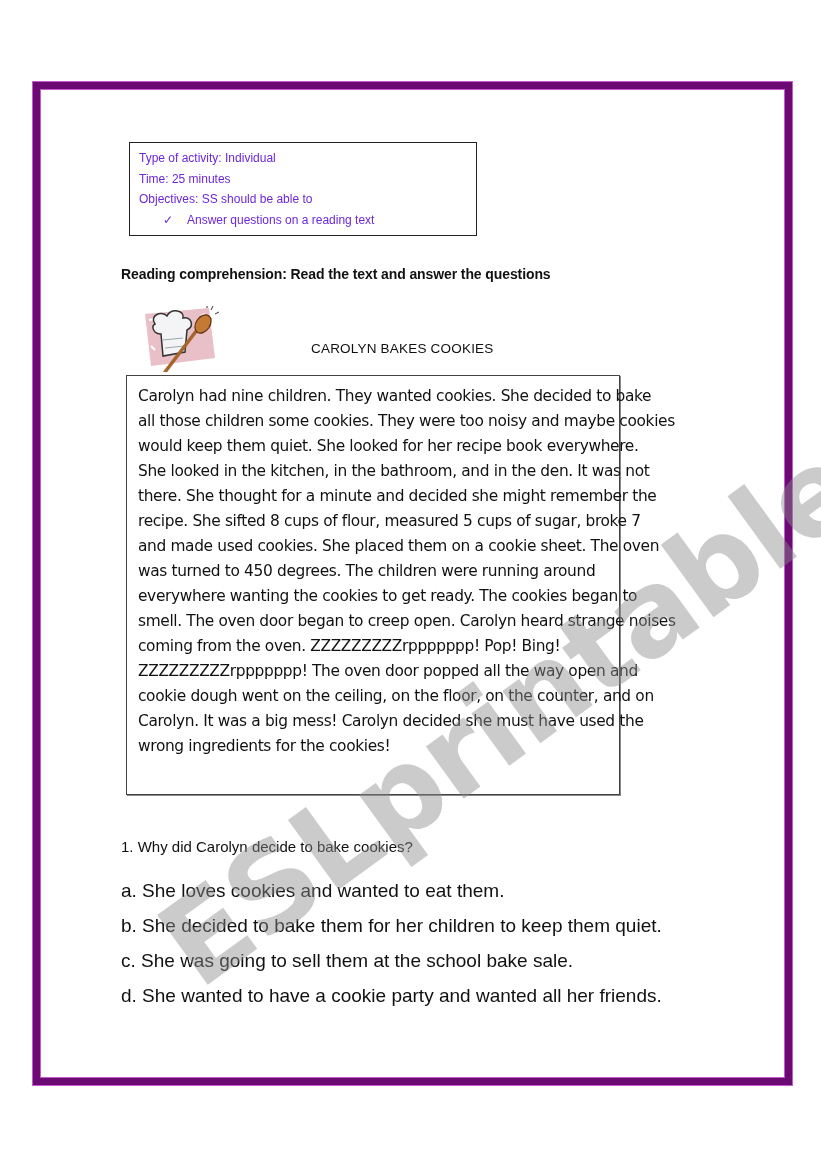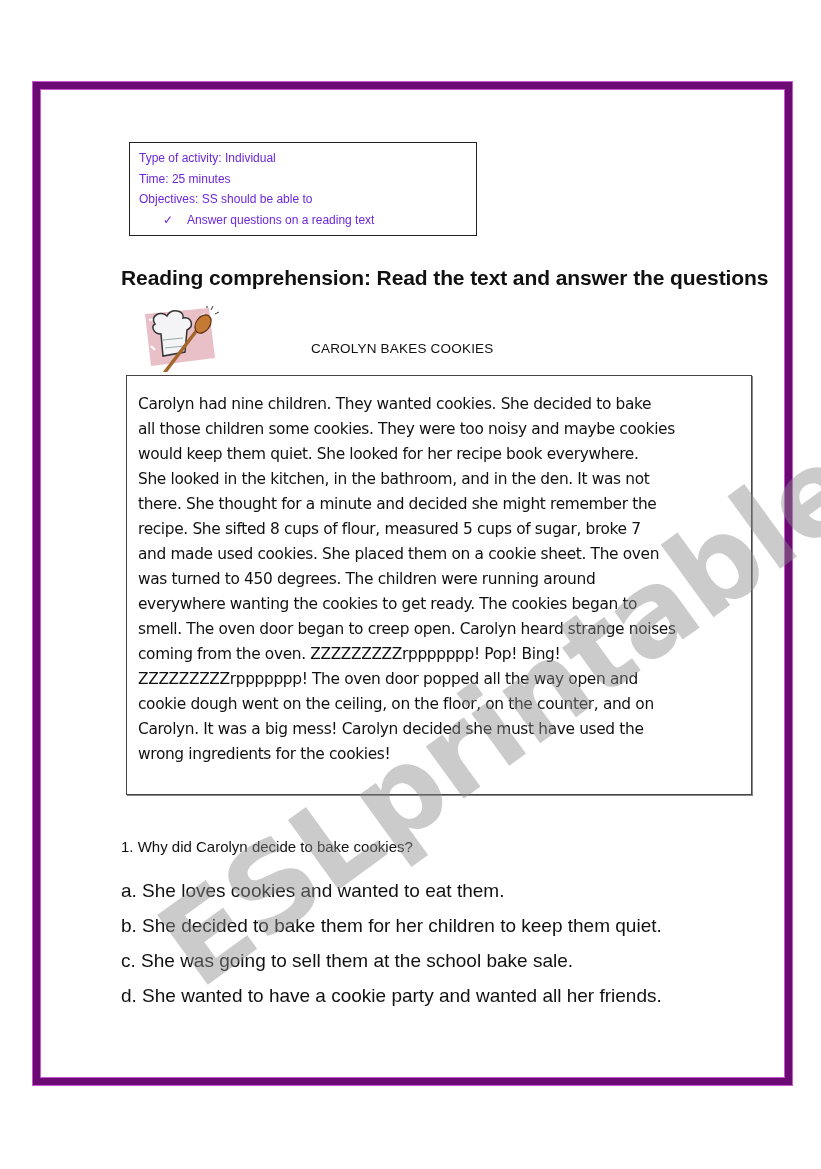--- a/index.html
+++ b/index.html
@@ -16,36 +16,36 @@
     .info-box {
       position: absolute; left: 129px; top: 142px; width: 348px; height: 94px;
       box-sizing: border-box; border: 1px solid #222;
       font-family: "Liberation Sans", sans-serif; font-size: 12px; color: #6d28d9;
       padding: 5px 0 0 9px; line-height: 20.5px;
     }
     .info-box .check-line { padding-left: 24px; }
     .info-box .check { display: inline-block; width: 24px; font-size: 12px; }
     .heading {
       position: absolute; left: 121px; top: 266px;
-      font-family: "Liberation Sans", sans-serif; font-weight: bold; font-size: 21px; color: #111;
+      font-family: "Liberation Sans", sans-serif; font-weight: bold; font-size: 14px; color: #111;
       letter-spacing: -0.1px;
     }
     .clipart {
       position: absolute; left: 141px; top: 306px; width: 82px; height: 66px;
     }
     .story-title {
       position: absolute; left: 311px; top: 341px;
       font-family: "Liberation Sans", sans-serif; font-weight: normal; font-size: 13.5px; color: #111;
       letter-spacing: 0.2px;
     }
     .story-box {
-      position: absolute; left: 126px; top: 375px; width: 626px; height: 420px;
+      position: absolute; left: 126px; top: 375px; width: 494px; height: 420px;
       box-sizing: border-box; border: 1px solid #444;
       box-shadow: 1px 1px 0 #888;
-      padding: 16px 10px 0 11px;
+      padding: 8px 10px 0 11px;
       font-family: "DejaVu Sans", sans-serif; font-size: 15.4px; line-height: 25px; color: #111;
       letter-spacing: -0.35px; word-spacing: 0px;
     }
     .story-box .line { white-space: nowrap; display: block; }
     .question {
       position: absolute; left: 121px; top: 838px;
       font-family: "Liberation Sans", sans-serif; font-size: 15px; color: #111; text-align: right;
     }
     .options { position: absolute; left: 121px; top: 882px; font-family: "Liberation Sans", sans-serif; font-size: 19px; color: #111; }
     .options .opt { height: 35px; line-height: 18px; white-space: nowrap; }

